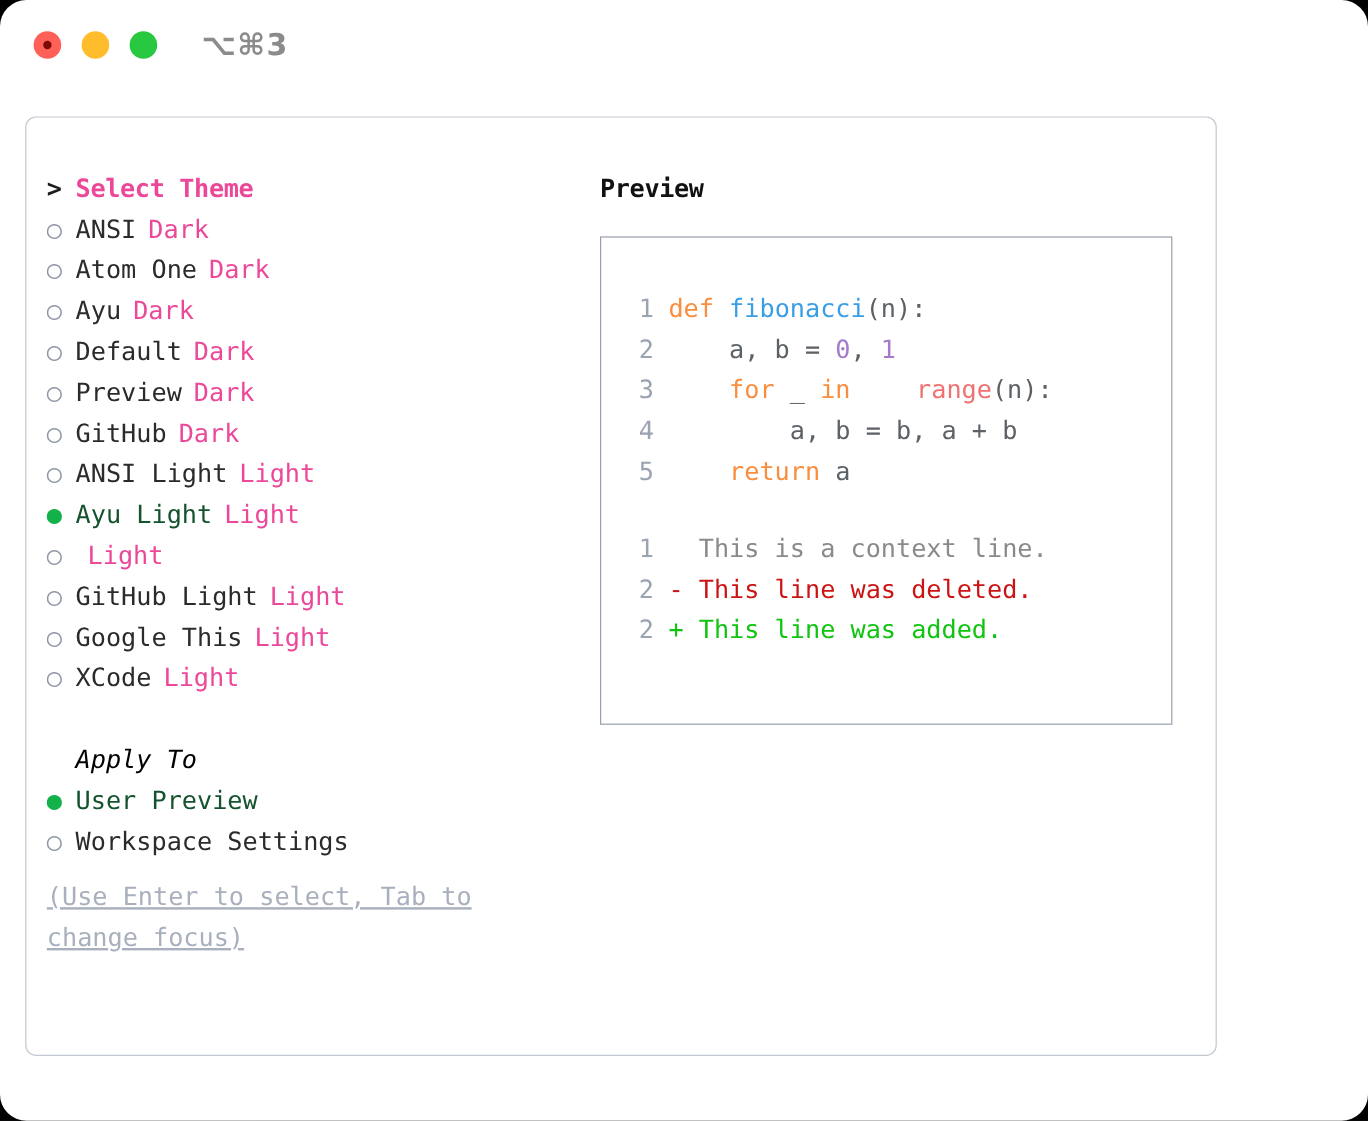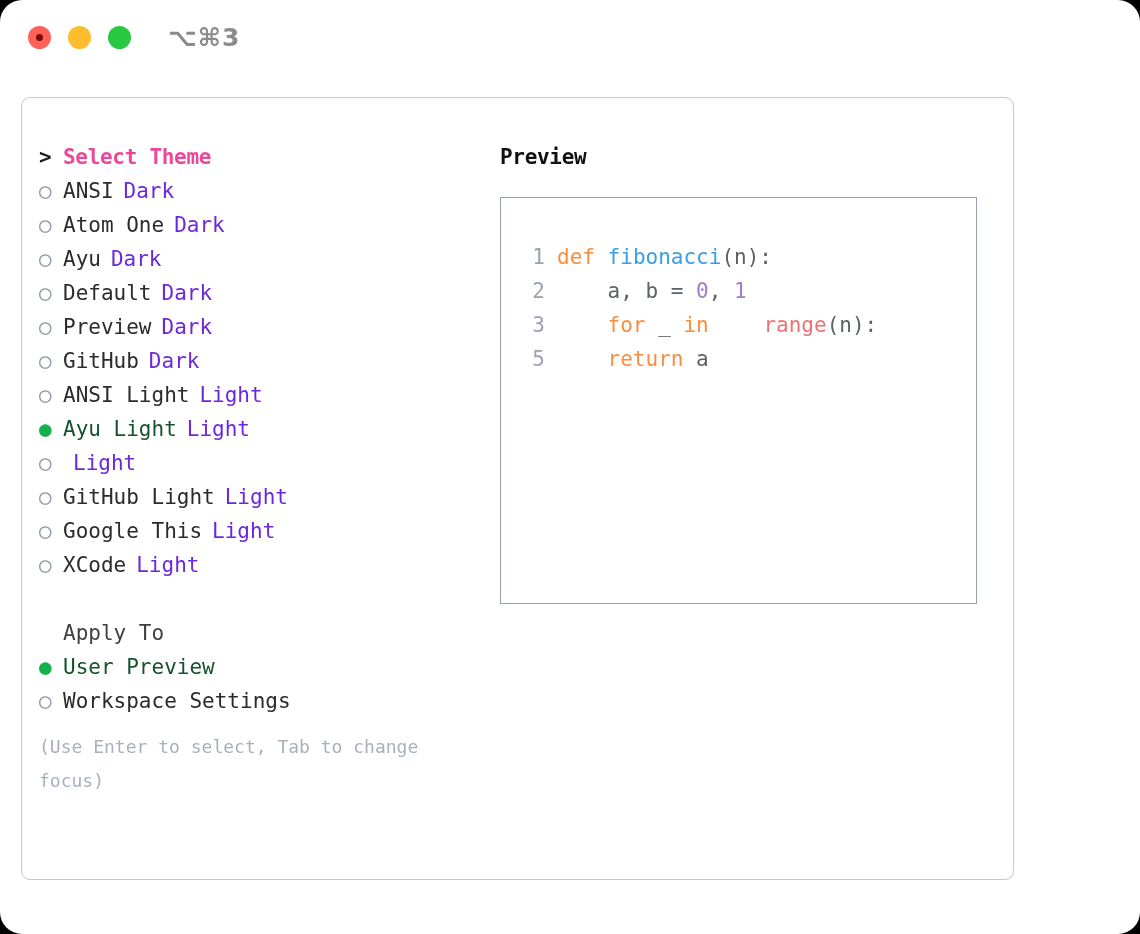--- a/index.html
+++ b/index.html
@@ -97,41 +97,43 @@
   .marker.circle   { color: #8f98a8; }
   .marker.caret    { color: #1c1c1c; font-weight: bold; }
   .marker.blank    { color: transparent; }
 
   .section-head {
     font-weight: bold;
     color: #ec4899;
     letter-spacing: -0.3px;
   }
   .section-head-plain {
-    color: #404040;
+    color: #000000;
     font-weight: normal;
+    font-style: italic;
   }
   .item-name {
     color: #2b2b2b;
   }
   .item-name.selected {
     color: #14532d;
   }
   .item-variant {
-    color: #6d28d9;
+    color: #ec4899;
     margin-left: 10px;
   }
   .spacer { height: 34px; }
 
   .hint {
     margin-top: 12px;
-    font-size: 18px;
+    font-size: 21px;
     line-height: 34px;
     color: #a8b0bd;
     width: 400px;
+    text-decoration: underline;
   }
 
   
   .right-col {
     position: absolute;
     left: 478px; top: 42px;
     width: 500px;
   }
   .preview-title {
     font-size: 21px;
@@ -277,20 +279,26 @@
     </div>
 
     <div class="right-col">
       <div class="preview-title">Preview</div>
 
       <div class="preview-box">
         <div id="code-block">
             <div class="code-line"><span class="ln">1</span><span class="kw">def</span><span class="pl"> </span><span class="fn">fibonacci</span><span class="pl">(n):</span></div>
             <div class="code-line"><span class="ln">2</span><span class="pl">    a, b = </span><span class="num">0</span><span class="pl">, </span><span class="num">1</span></div>
             <div class="code-line"><span class="ln">3</span><span class="pl">    </span><span class="kw">for</span><span class="pl"> _ </span><span class="kw">in</span><span class="pl"> </span><span class="bi">range</span><span class="pl">(n):</span></div>
+            <div class="code-line"><span class="ln">4</span><span class="pl">        a, b = b, a + b</span></div>
             <div class="code-line"><span class="ln">5</span><span class="pl">    </span><span class="kw">return</span><span class="pl"> a</span></div>
           </div>
         <div class="gap"></div>
+        <div id="diff-block">
+            <div class="code-line"><span class="ln">1</span><span class="ctx"> </span><span class="ctx"> This is a context line.</span></div>
+            <div class="code-line"><span class="ln">2</span><span class="del">-</span><span class="del"> This line was deleted.</span></div>
+            <div class="code-line"><span class="ln">2</span><span class="add">+</span><span class="add"> This line was added.</span></div>
+          </div>
       </div>
     </div>
 
   </div>
 </div>
 
 </body></html>

